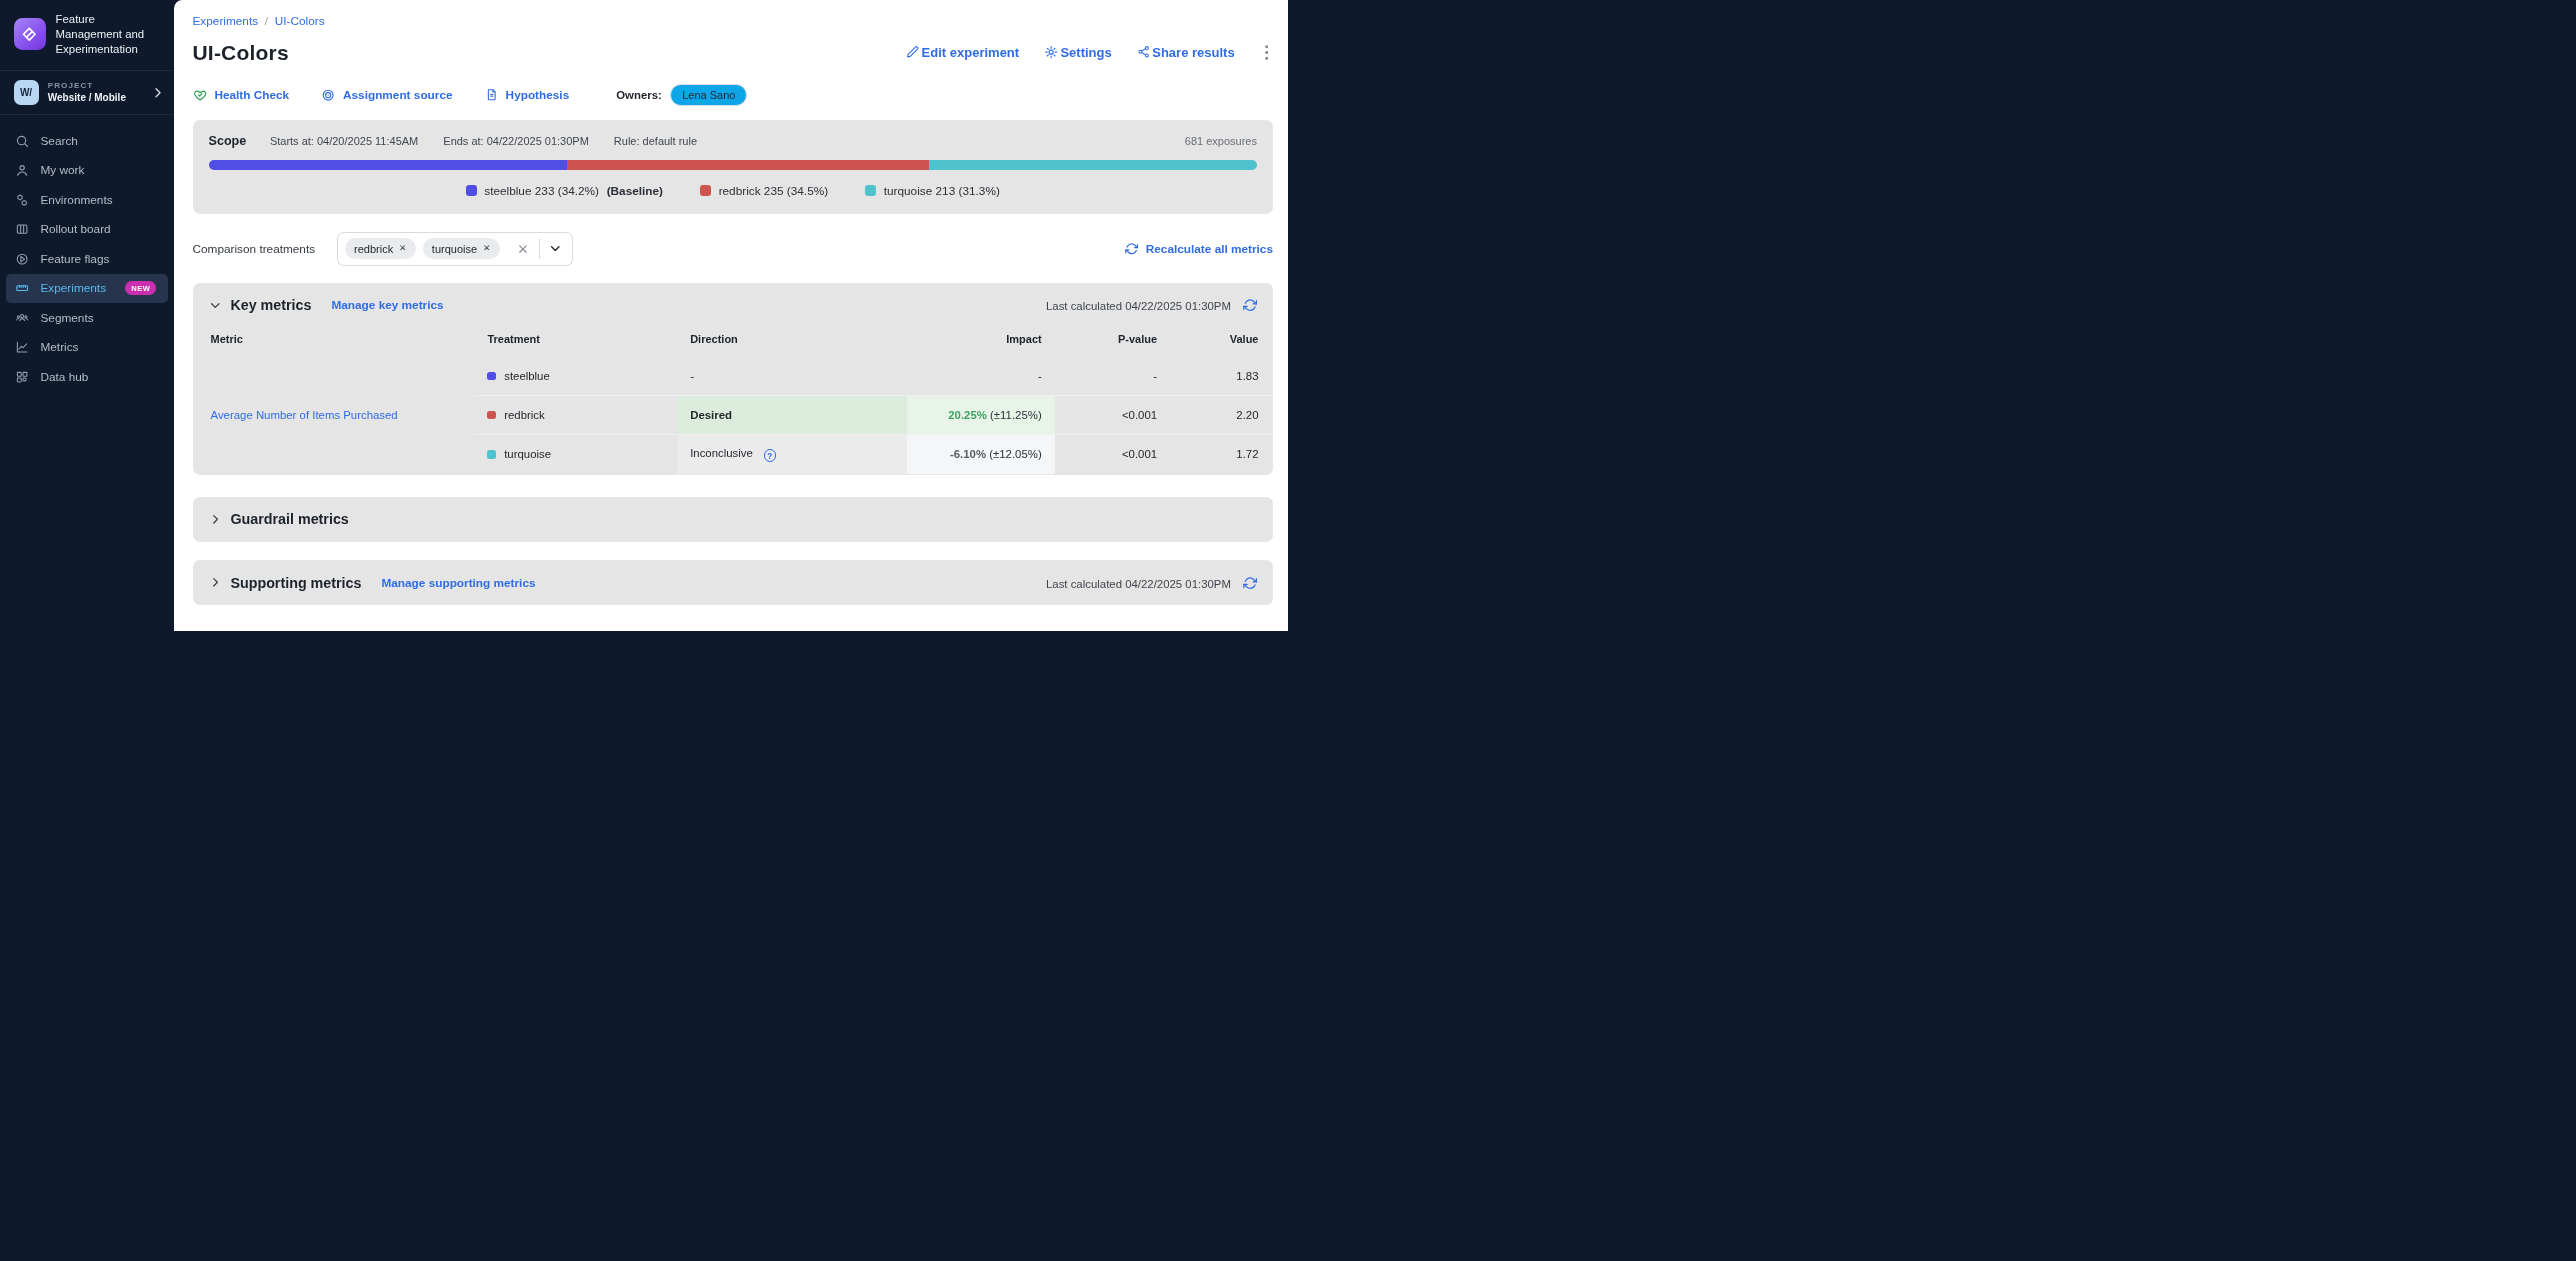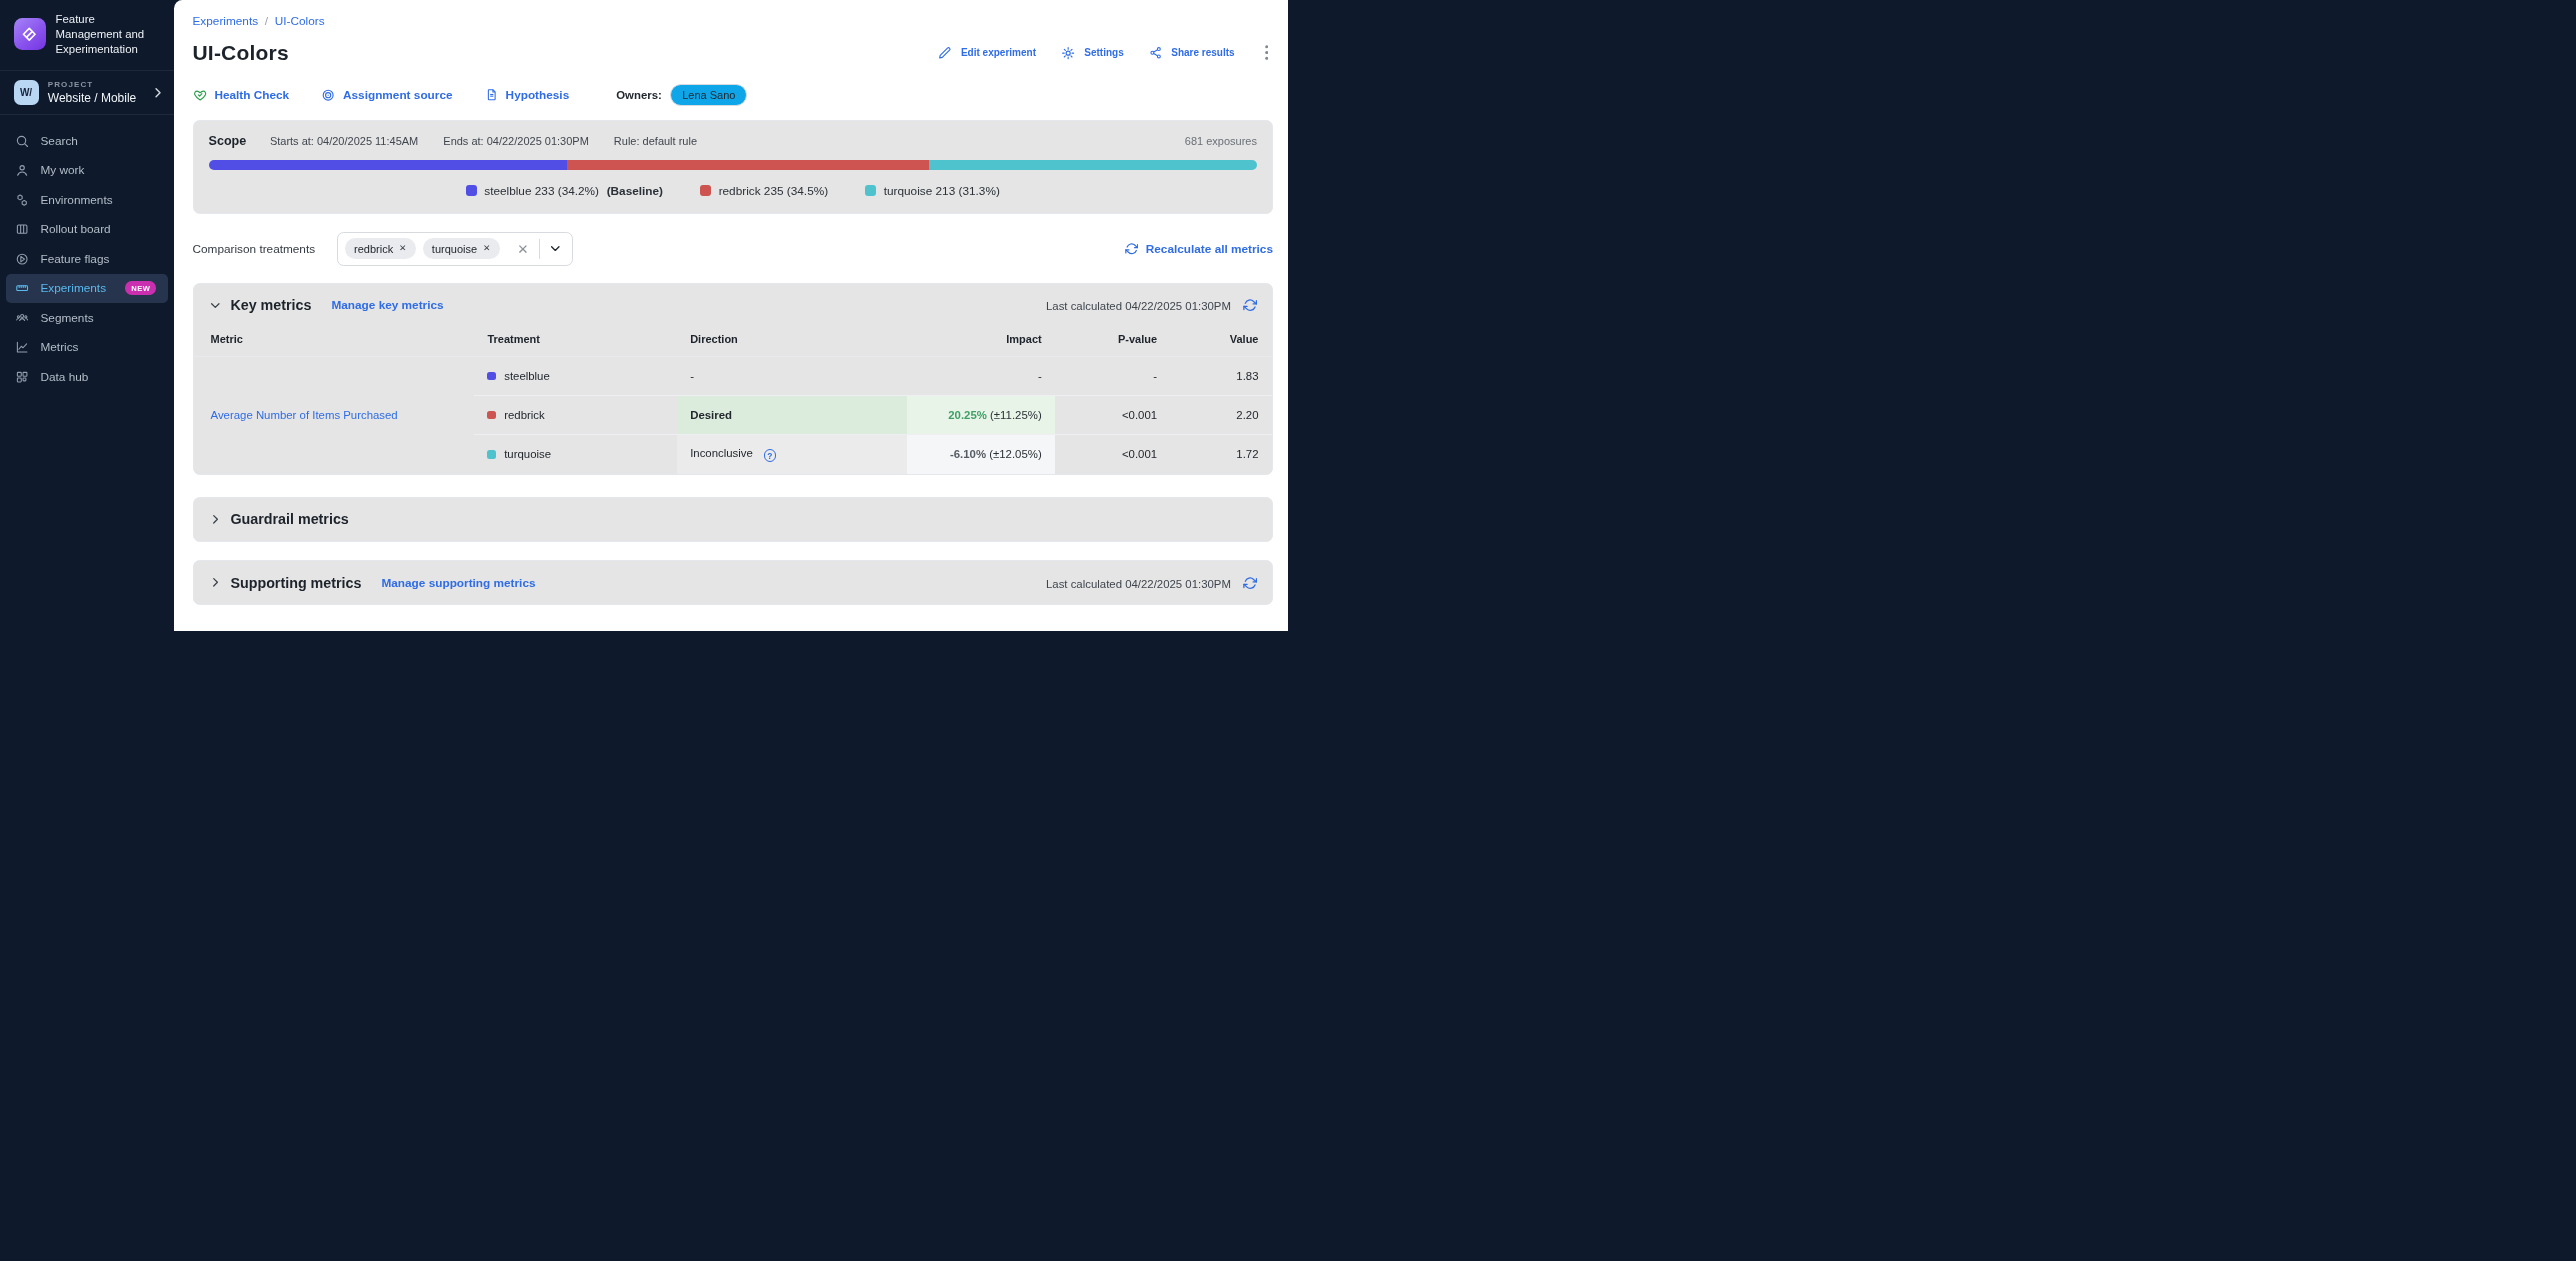--- a/index.html
+++ b/index.html
@@ -17,41 +17,41 @@
   .sidebar { width:174px; flex:none; background:#0e1a2b; height:100%; }
   .brand { display:flex; align-items:center; gap:10px; padding:11.8px 11.8px 12.6px 13.5px; border-bottom:0.8px solid #1d2a3d; }
   .brand-logo { width:32px; height:32px; flex:none; border-radius:8.4px;
     background:linear-gradient(140deg,#a685f7 0%,#8a54ee 55%,#7434e2 100%);
     display:flex; align-items:center; justify-content:center; }
   .brand-title { font-size:11.4px; line-height:1.32; color:#eef1f6; font-weight:500; }
   .project { display:flex; align-items:center; gap:9.3px; padding:9.3px 10px 9.3px 13.5px; border-bottom:0.8px solid #1d2a3d; cursor:pointer; }
   .project-badge { width:25px; height:25px; flex:none; border-radius:6.7px; background:#b9d6f3; color:#15233a;
     font-weight:700; font-size:10px; display:flex; align-items:center; justify-content:center; }
   .project-label { font-size:8px; letter-spacing:1.1px; color:#8a94a3; font-weight:700; }
-  .project-name { font-size:12px; color:#f2f5f9; margin-top:2px; }
+  .project-name { font-size:10px; color:#f2f5f9; margin-top:2px;font-weight:bold; }
   .project-chevron { margin-left:auto; color:#d2d8df; }
   .nav { padding:11px 5.9px; }
   .nav-item { display:flex; align-items:center; gap:11px; padding:7.6px 9.3px; font-size:11.8px; color:#b4bdc8;
     border-radius:5px; cursor:pointer; }
   .nav-item svg { color:#939eae; flex:none; }
   .nav-item.active { background:#26354d; color:#5ab9ee; }
   .nav-item.active svg { color:#5ab9ee; }
   .badge-new { background:#c92fae; color:#fff; font-size:7.6px; font-weight:700; padding:2.5px 5.9px;
     border-radius:6.7px; letter-spacing:0.4px; margin-left:8.4px; }
 
   
   .main { flex:1; background:#fff; border-top-left-radius:8.4px; padding:0 15px 0 18.5px; overflow:hidden; }
   a.link, .link { color:#2f6ce5; text-decoration:none; cursor:pointer; }
   .breadcrumb { padding-top:14.3px; font-size:11.8px; display:flex; align-items:center; }
   .crumb-sep { color:#9aa0a8; margin:0 6.7px; }
 
   .title-row { display:flex; align-items:center; margin-top:12.6px; }
   .page-title { font-size:21px; font-weight:700; color:#1d232b; letter-spacing:0.2px; }
   .actions { margin-left:auto; display:flex; align-items:center; gap:25px; }
-  .action { display:flex; align-items:center; gap:9px; font-size:10px; font-weight:600; color:#2f6ce5; cursor:pointer; }
+  .action { display:flex; align-items:flex-start; gap:2px; font-size:13px; font-weight:600; color:#2f6ce5; cursor:pointer; }
   .kebab { padding:1.7px 5px; cursor:pointer; }
 
   .meta-row { display:flex; align-items:center; margin-top:19.4px; }
   .meta-link { display:flex; align-items:center; gap:7.6px; font-size:11.8px; font-weight:600; color:#2f6ce5; cursor:pointer; margin-right:32px; }
   .owners { display:flex; align-items:center; gap:8.4px; margin-left:15px; }
   .owners-label { font-size:11.4px; font-weight:700; color:#23282f; }
   .owner-pill { background:#0ea5e9; border:0.8px solid #d8dbdf; border-radius:11.8px; padding:3.8px 11px; font-size:11px; color:#23282f; }
 
   .card { border:0.8px solid #e4e7ec; border-radius:6.7px; background:#e5e5e5; }
 

